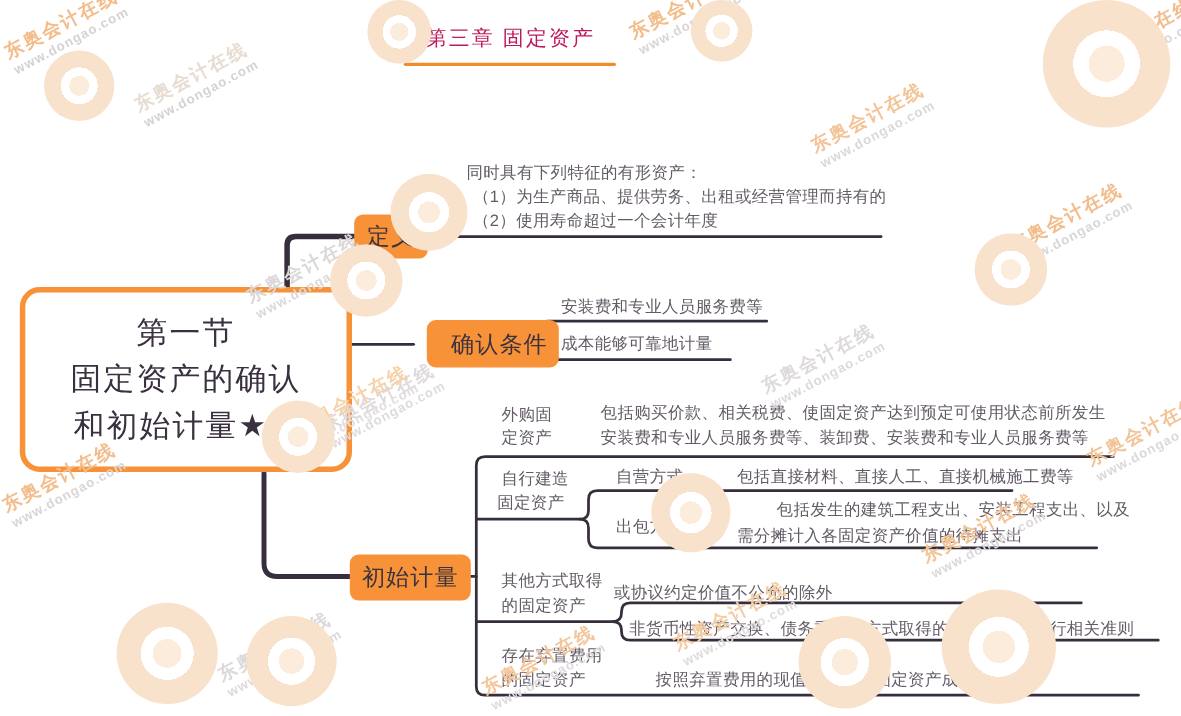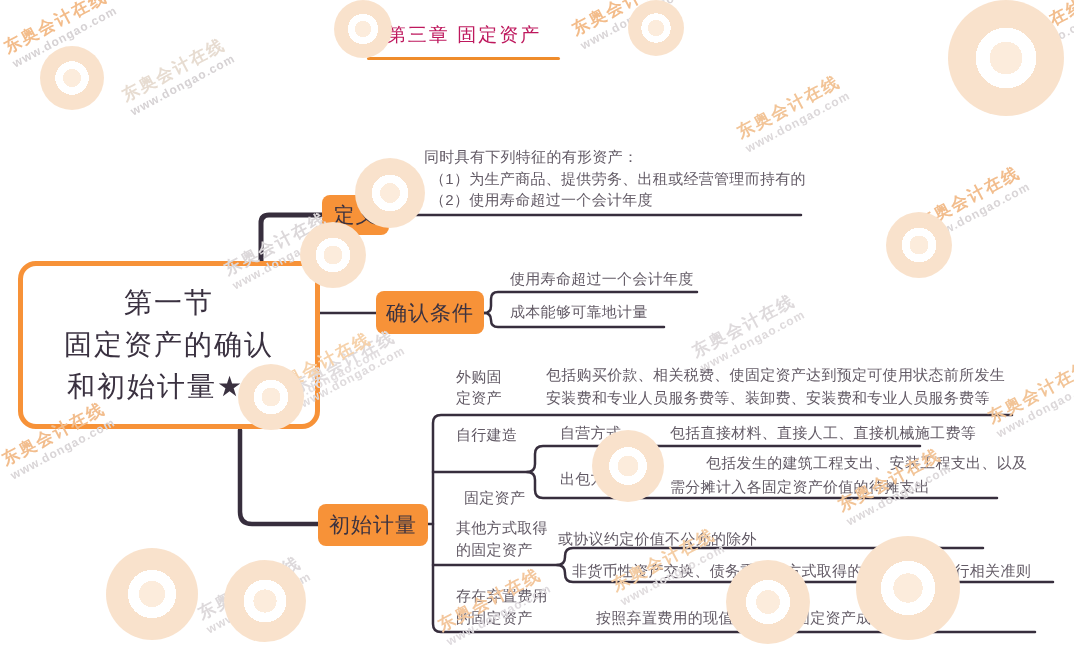--- a/index.html
+++ b/index.html
@@ -60,37 +60,37 @@
   <div class="title">第三章 固定资产</div>
   <div class="title-bar"></div>
 
   <div class="root">
     <div>第一节</div>
     <div>固定资产的确认</div>
     <div>和初始计量★★</div>
   </div>
 
   <div class="node" style="left:322px;top:195px;width:67px;height:40px;">定义</div>
-  <div class="node" style="left:376px;top:291px;width:108px;height:43px;">确认条件</div>
+  <div class="node" style="left:388px;top:291px;width:108px;height:43px;padding-left:12px;">确认条件</div>
   <div class="node" style="left:318px;top:504px;width:110px;height:42px;">初始计量</div>
 
   <div class="t" style="left:424px;top:148px;">同时具有下列特征的有形资产：</div>
   <div class="t" style="left:430px;top:170px;">（1）为生产商品、提供劳务、出租或经营管理而持有的</div>
   <div class="t" style="left:430px;top:191px;">（2）使用寿命超过一个会计年度</div>
 
-  <div class="t" style="left:510px;top:270px;">使用寿命超过一个会计年度</div>
+  <div class="t" style="left:510px;top:270px;">安装费和专业人员服务费等</div>
   <div class="t" style="left:510px;top:303px;">成本能够可靠地计量</div>
 
   <div class="t" style="left:456px;top:368px;">外购固</div>
   <div class="t" style="left:456px;top:389px;">定资产</div>
   <div class="t" style="left:546px;top:346px;margin-top:20px;">包括购买价款、相关税费、使固定资产达到预定可使用状态前所发生</div>
   <div class="t" style="left:546px;top:389px;">安装费和专业人员服务费等、装卸费、安装费和专业人员服务费等</div>
 
   <div class="t" style="left:456px;top:426px;">自行建造</div>
-  <div class="t" style="left:464px;top:448px;margin-top:41px;">固定资产</div>
+  <div class="t" style="left:452px;top:448px;">固定资产</div>
   <div class="t" style="left:560px;top:424px;">自营方式</div>
   <div class="t" style="left:670px;top:424px;">包括直接材料、直接人工、直接机械施工费等</div>
   <div class="t" style="left:670px;top:454px;margin-left:36px;">包括发生的建筑工程支出、安装工程支出、以及</div>
   <div class="t" style="left:560px;top:470px;">出包方式</div>
   <div class="t" style="left:670px;top:478px;">需分摊计入各固定资产价值的待摊支出</div>
 
   <div class="t" style="left:456px;top:519px;">其他方式取得</div>
   <div class="t" style="left:456px;top:541px;">的固定资产</div>
   <div class="t" style="left:558px;top:530px;text-align:center;">或协议约定价值不公允的除外</div>
   <div class="t" style="left:572px;top:562px;">非货币性资产交换、债务重组等方式取得的固定资产，执行相关准则</div>

